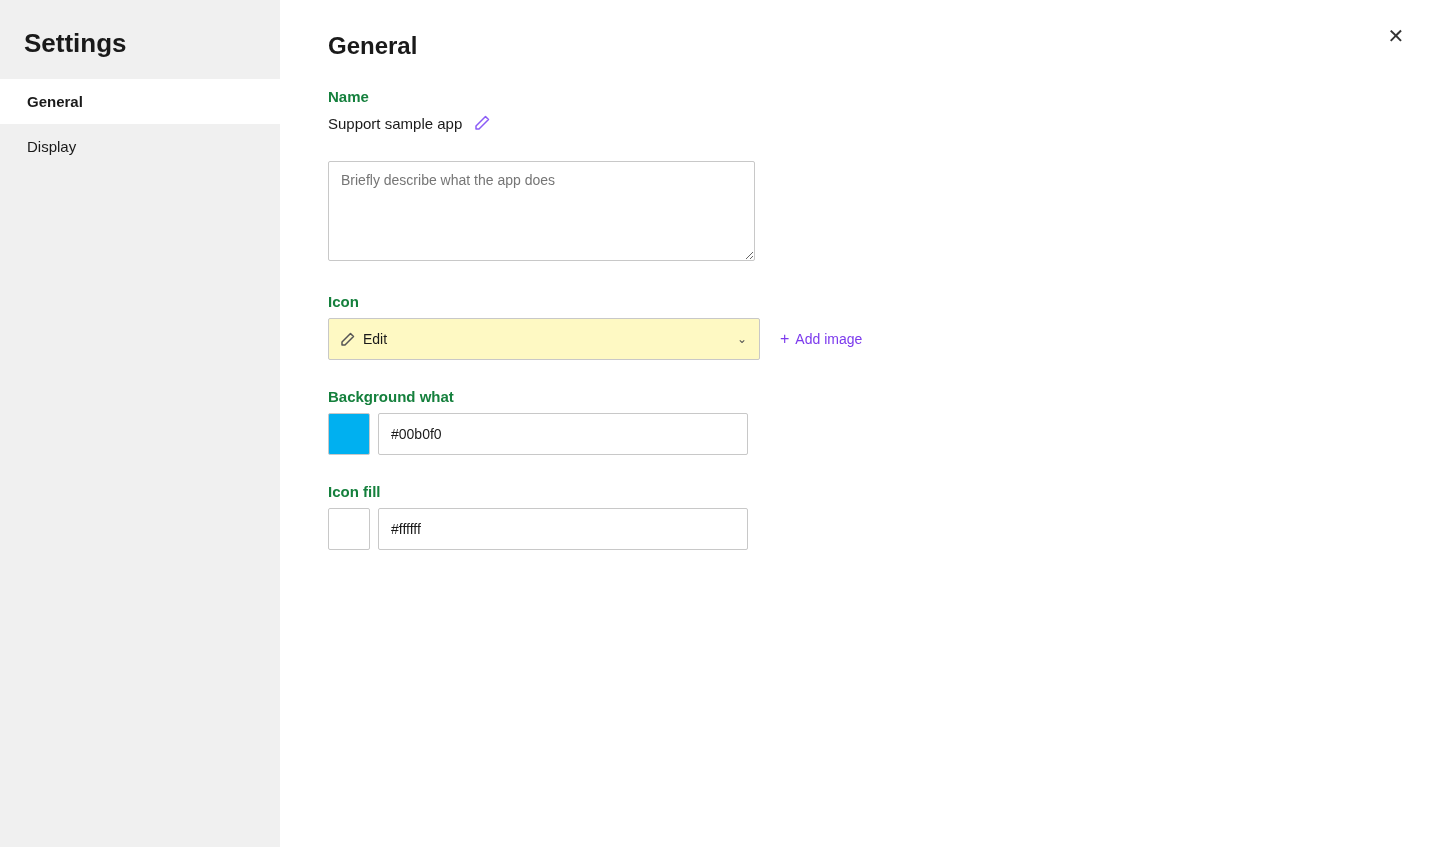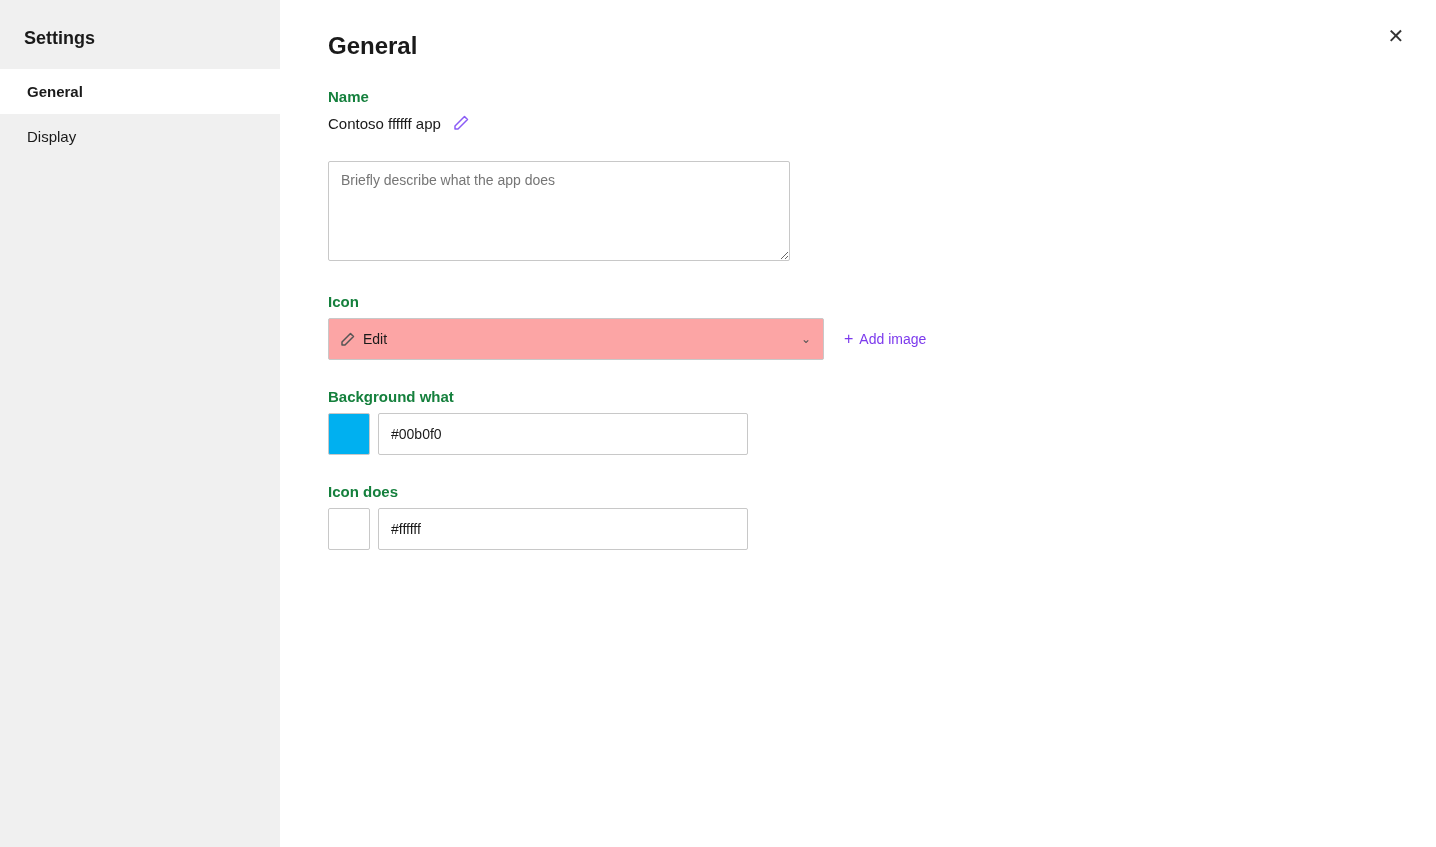--- a/index.html
+++ b/index.html
@@ -20,21 +20,21 @@
     
     .sidebar {
       width: 280px;
       background: #f0f0f0;
       height: 100%;
       padding: 0;
       flex-shrink: 0;
     }
 
     .sidebar-title {
-      font-size: 18px;
+      font-size: 26px;
       font-weight: 600;
       color: #1a1a1a;
       padding: 28px 24px 20px 24px;
     }
 
     .sidebar-nav {
       list-style: none;
     }
 
     .sidebar-nav-item {
@@ -126,21 +126,21 @@
       cursor: pointer;
       color: #8b5cf6;
       font-size: 16px;
       padding: 2px;
       display: flex;
       align-items: center;
     }
 
     
     .description-textarea {
-      width: 462px;
+      width: 427px;
       height: 100px;
       border: 1px solid #c8c8c8;
       border-radius: 2px;
       padding: 10px 12px;
       font-size: 14px;
       color: #999;
       resize: both;
       font-family: inherit;
       outline: none;
     }
@@ -162,28 +162,28 @@
     }
 
     
     .icon-row {
       display: flex;
       align-items: center;
       gap: 12px;
     }
 
     .icon-dropdown {
-      width: 496px;
+      width: 432px;
       height: 42px;
       border: 1px solid #c8c8c8;
       border-radius: 2px;
       padding: 0 12px;
       font-size: 14px;
       color: #1a1a1a;
-      background: #fca5a5;
+      background: #fef9c3;
       cursor: pointer;
       display: flex;
       align-items: center;
       justify-content: space-between;
       outline: none;
     }
 
     .icon-dropdown-inner {
       display: flex;
       align-items: center;
@@ -259,21 +259,21 @@
 
   <button class="close-button">
     <span>✕</span>
   </button>
 
   <h2 class="page-title">General</h2>
 
   <div class="field-section">
     <div class="field-label">Name</div>
     <div class="name-value">
-      <span>Contoso ffffff app</span>
+      <span>Support sample app</span>
       <button class="edit-icon-btn">
         <svg width="16" height="16" viewBox="0 0 16 16" fill="none">
           <path d="M11.5 1.5L14.5 4.5L5 14H2V11L11.5 1.5Z" stroke="#8b5cf6" stroke-width="1.5" stroke-linecap="round" stroke-linejoin="round" fill="none"></path>
         </svg>
       </button>
     </div>
   </div>
 
   <div class="field-section">
     <textarea class="description-textarea" placeholder="Briefly describe what the app does" style=""></textarea>
@@ -301,20 +301,20 @@
 
   <div class="field-section">
     <div class="field-label">Background what</div>
     <div class="color-row">
       <div class="color-swatch" style="background: #00b0f0;"></div>
       <input type="text" class="color-input" value="#00b0f0" style="">
     </div>
   </div>
 
   <div class="field-section">
-    <div class="field-label">Icon does</div>
+    <div class="field-label">Icon fill</div>
     <div class="color-row">
       <div class="color-swatch" style="background: #ffffff;"></div>
       <input type="text" class="color-input" value="#ffffff" style="">
     </div>
   </div>
 
 </main>
 
 </body></html>

